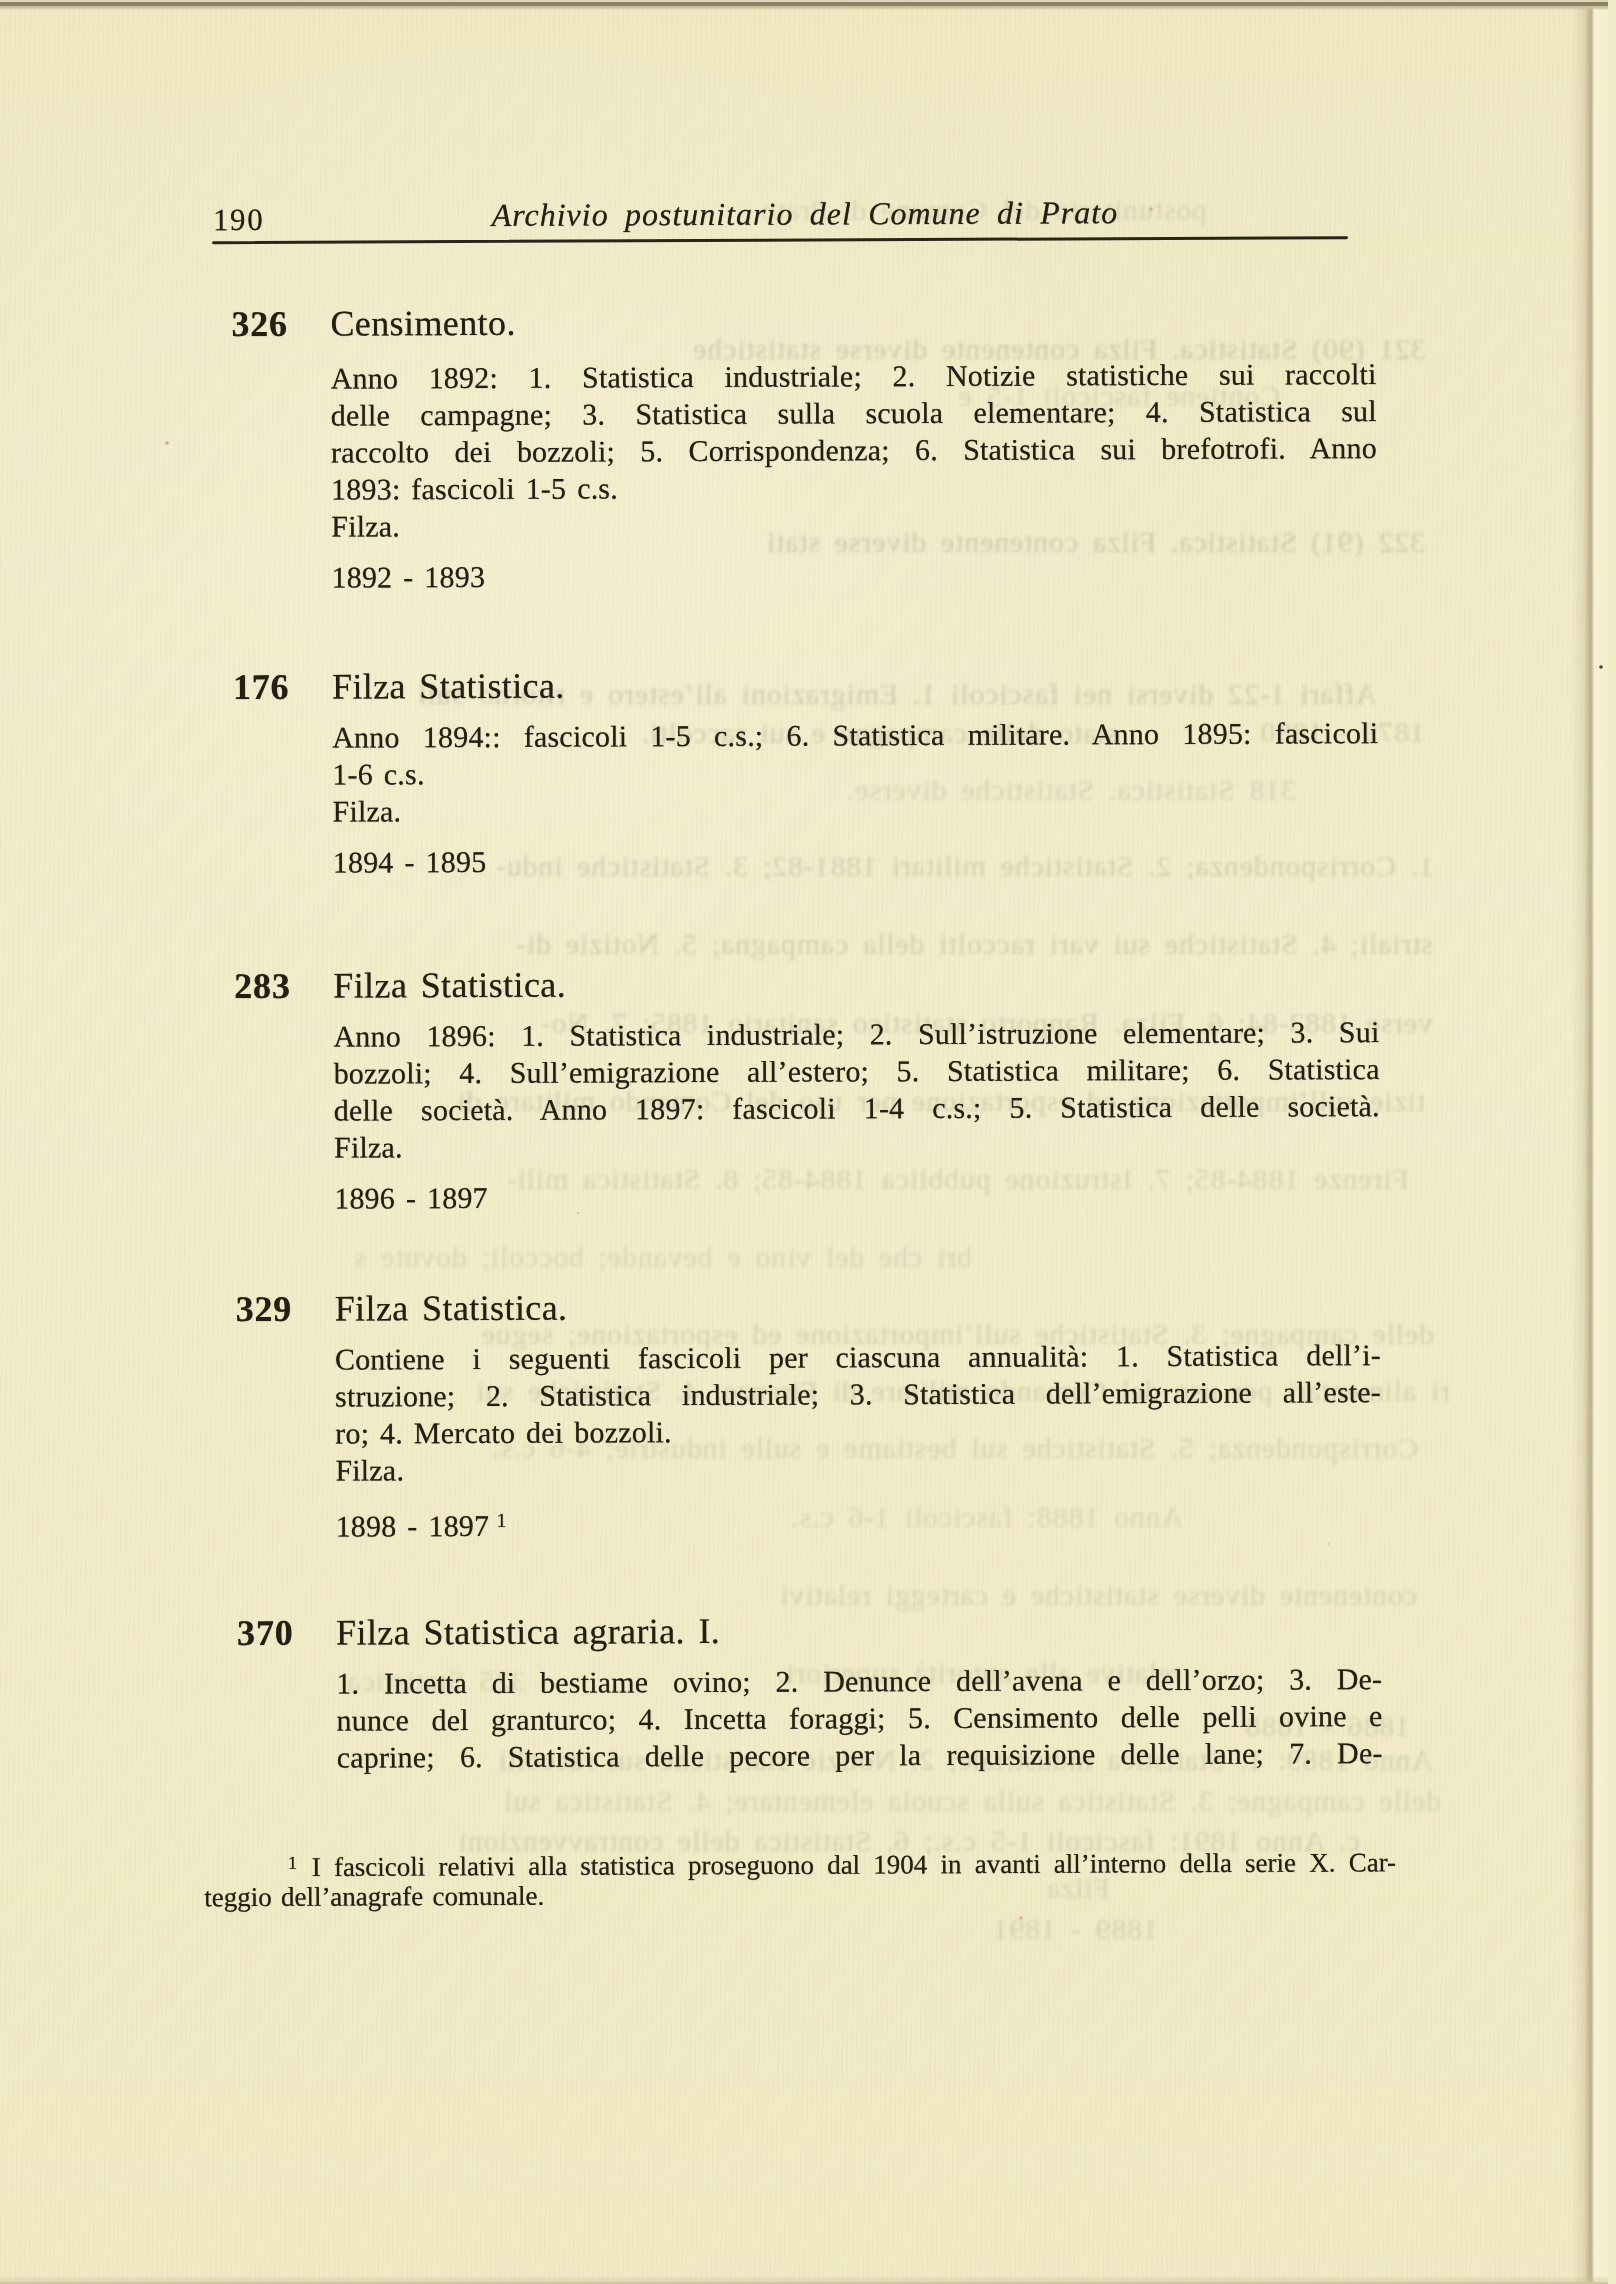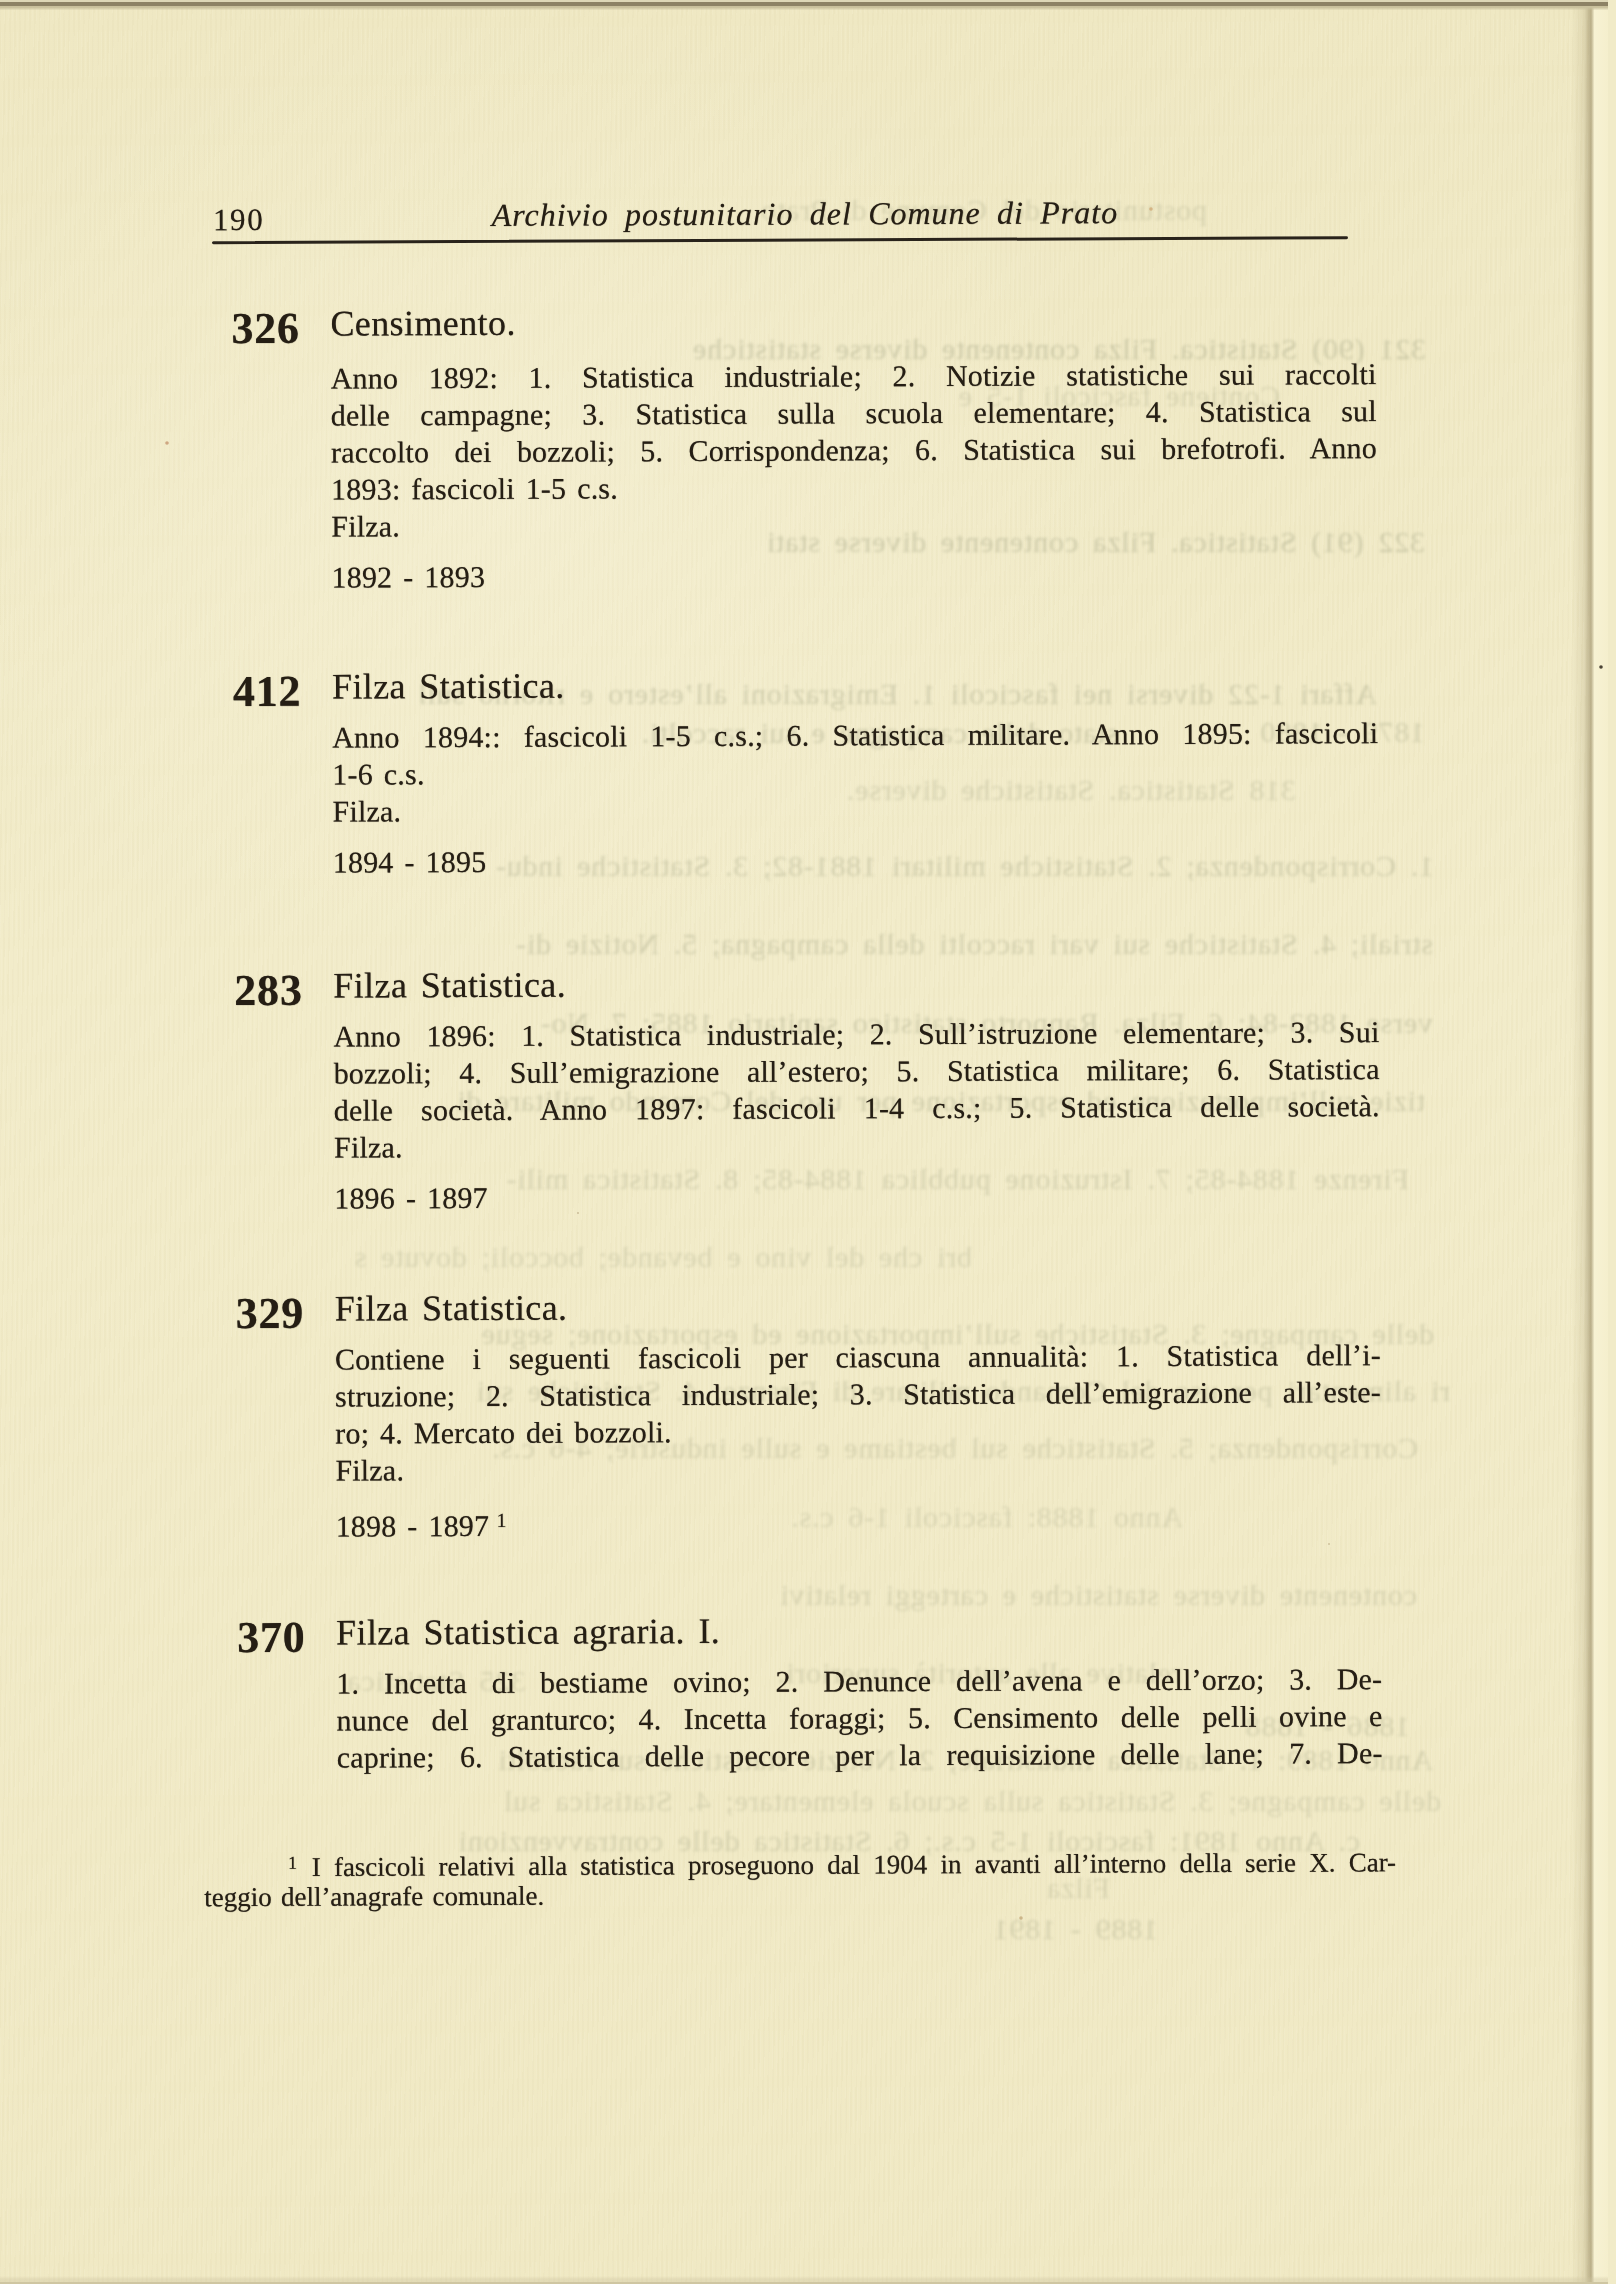--- a/index.html
+++ b/index.html
@@ -39,21 +39,21 @@
          letter-spacing:0.8px;word-spacing:5.7px;}
 
   
   .pagenum{position:absolute;left:213px;top:202px;font-size:31px;letter-spacing:1.6px;}
   .runtitle{position:absolute;left:805px;top:198px;transform:translateX(-50%);
             font-style:italic;font-size:32px;letter-spacing:1px;word-spacing:7.3px;white-space:nowrap;}
   .rule{position:absolute;left:212px;top:241px;width:1136px;height:3.2px;background:#29231b;border-radius:1.6px;}
 
   
   .entry{position:absolute;left:0;width:1617px;}
-  .e-num{position:absolute;left:231px;top:0;font-size:44px;font-weight:bold;letter-spacing:0.8px;}
+  .e-num{position:absolute;left:231px;top:0;font-size:36px;font-weight:bold;letter-spacing:0.8px;}
   .e-title{position:absolute;left:330px;top:0;font-size:36px;letter-spacing:0.4px;word-spacing:4px;white-space:nowrap;}
   .e-body{position:absolute;left:330px;width:1046px;font-size:30px;line-height:37px;
           word-spacing:3.2px;letter-spacing:0.2px;}
   .jline{text-align:justify;text-align-last:justify;text-justify:inter-word;}
   .jline.last{text-align-last:left;}
   .dates{margin-top:13.8px;}
   sup.dnote{font-size:20px;vertical-align:9px;margin-left:7.3px;}
 
   
   .footnote{position:absolute;left:197px;top:1848px;width:1192px;
@@ -109,21 +109,21 @@
         <div class="jline">Anno 1892: 1. Statistica industriale; 2. Notizie statistiche sui raccolti</div>
         <div class="jline">delle campagne; 3. Statistica sulla scuola elementare; 4. Statistica sul</div>
         <div class="jline">raccolto dei bozzoli; 5. Corrispondenza; 6. Statistica sui brefotrofi. Anno</div>
         <div class="jline last">1893: fascicoli 1-5 c.s.</div>
         <div class="fmt">Filza.</div>
         <div class="dates">1892 - 1893</div>
       </div>
     </div>
 
     <div class="entry" style="top:666px">
-      <div class="e-num">412</div>
+      <div class="e-num">176</div>
       <div class="e-title">Filza Statistica.</div>
       <div class="e-body" style="top:53px">
         <div class="jline">Anno 1894:: fascicoli 1-5 c.s.; 6. Statistica militare. Anno 1895: fascicoli</div>
         <div class="jline last">1-6 c.s.</div>
         <div class="fmt">Filza.</div>
         <div class="dates">1894 - 1895</div>
       </div>
     </div>
 
     <div class="entry" style="top:965px">

